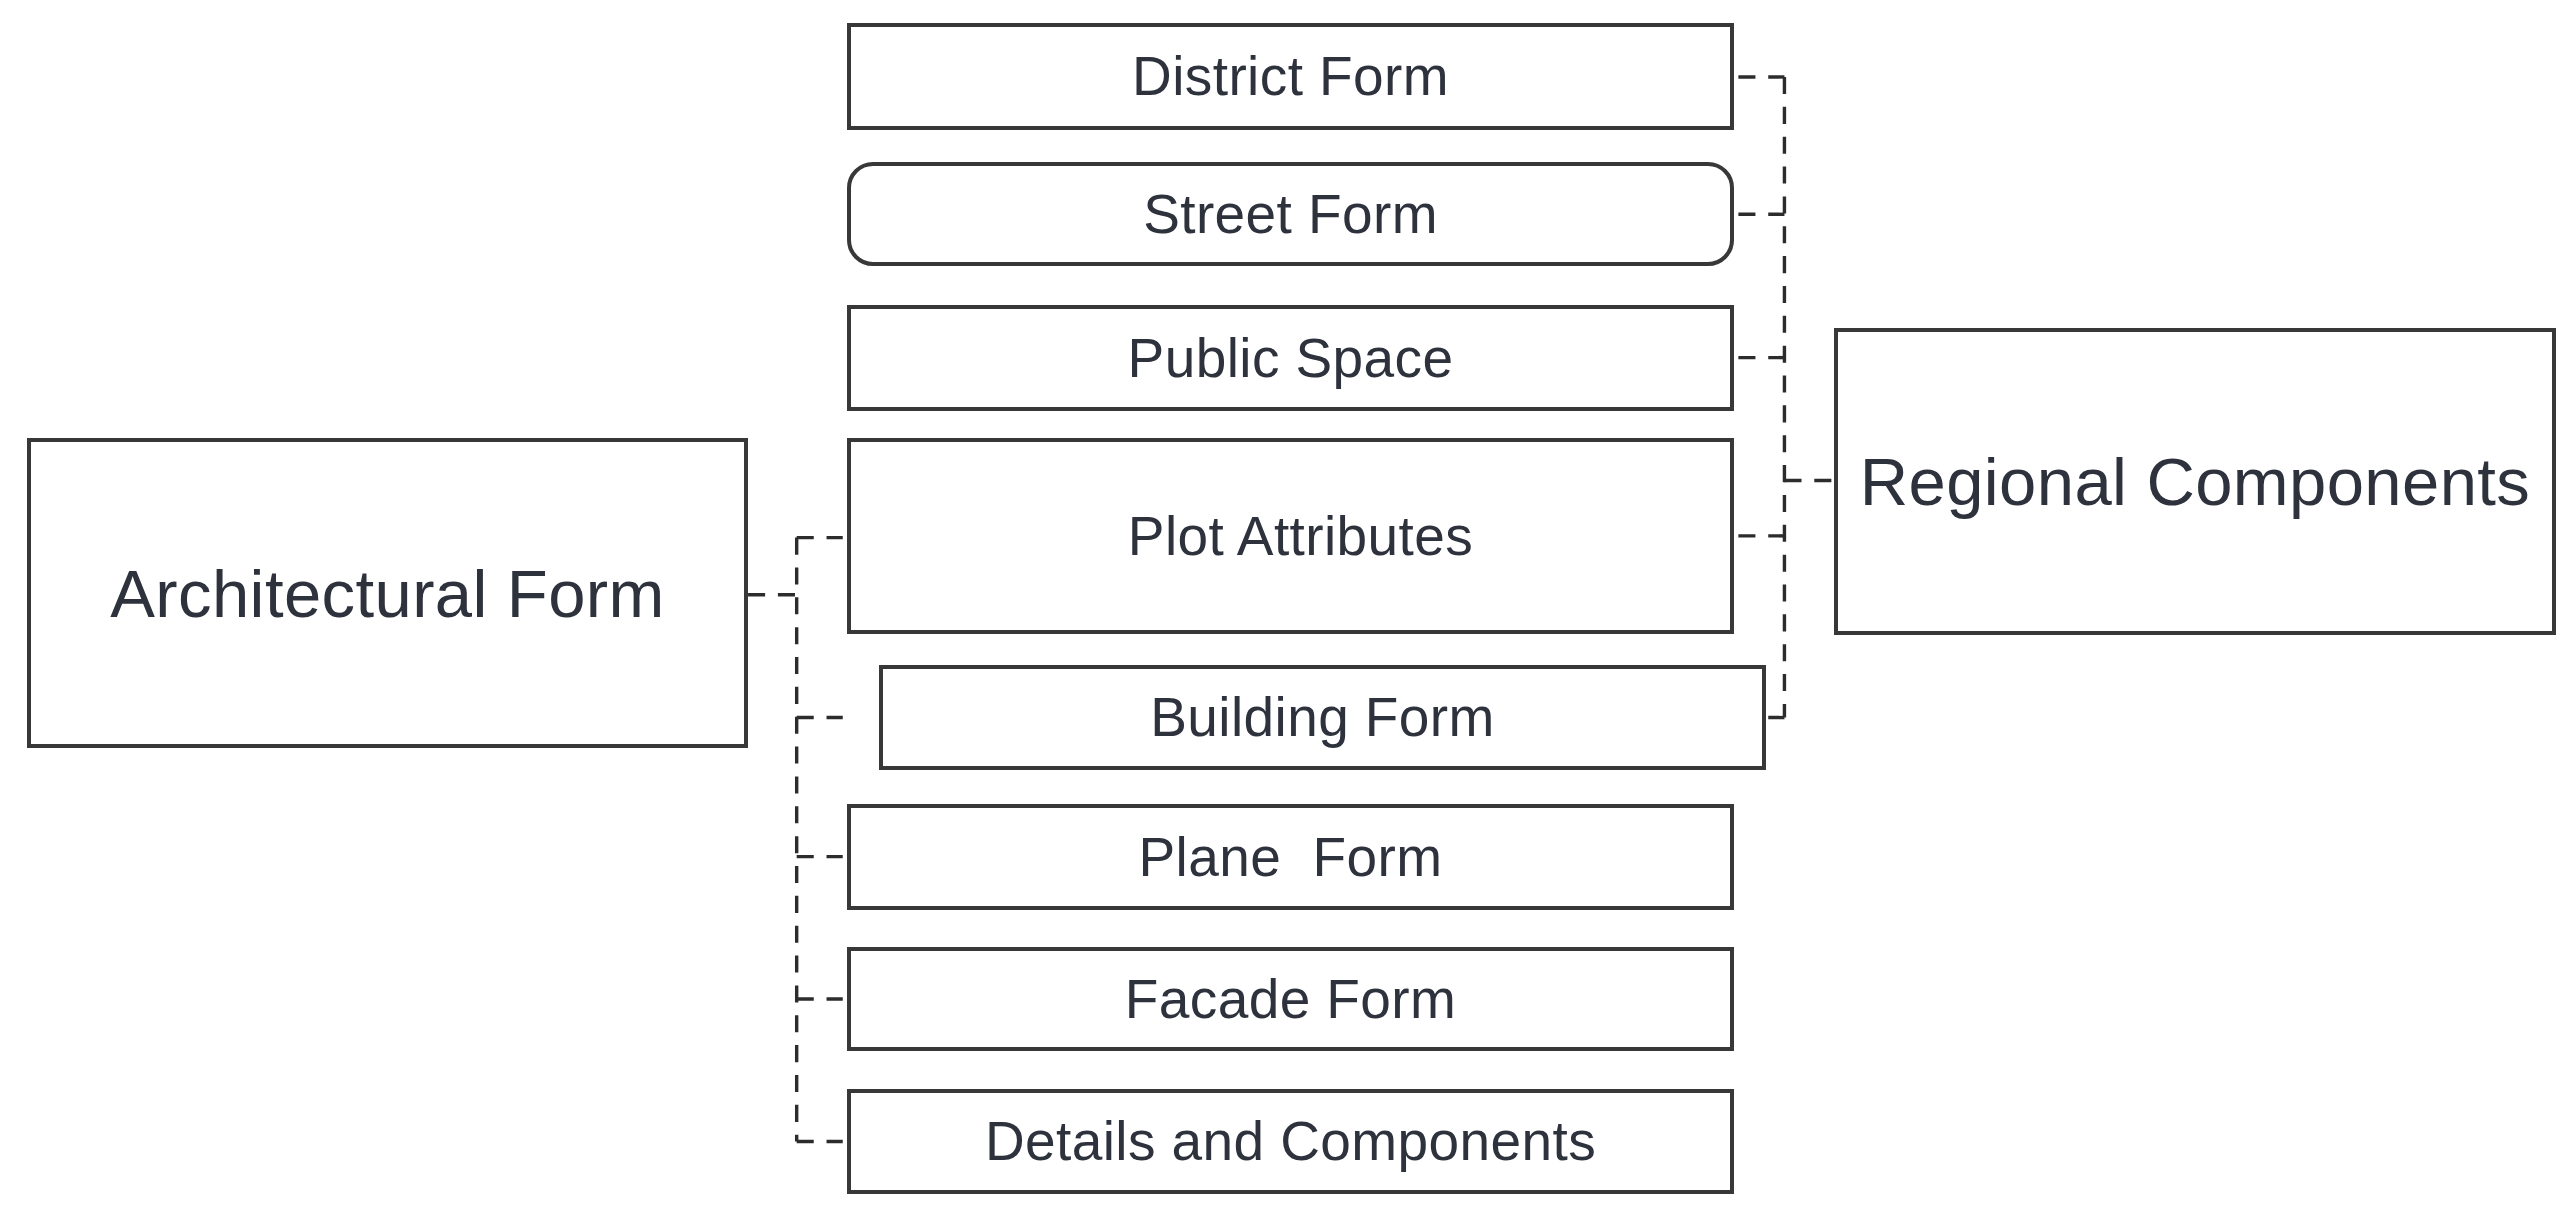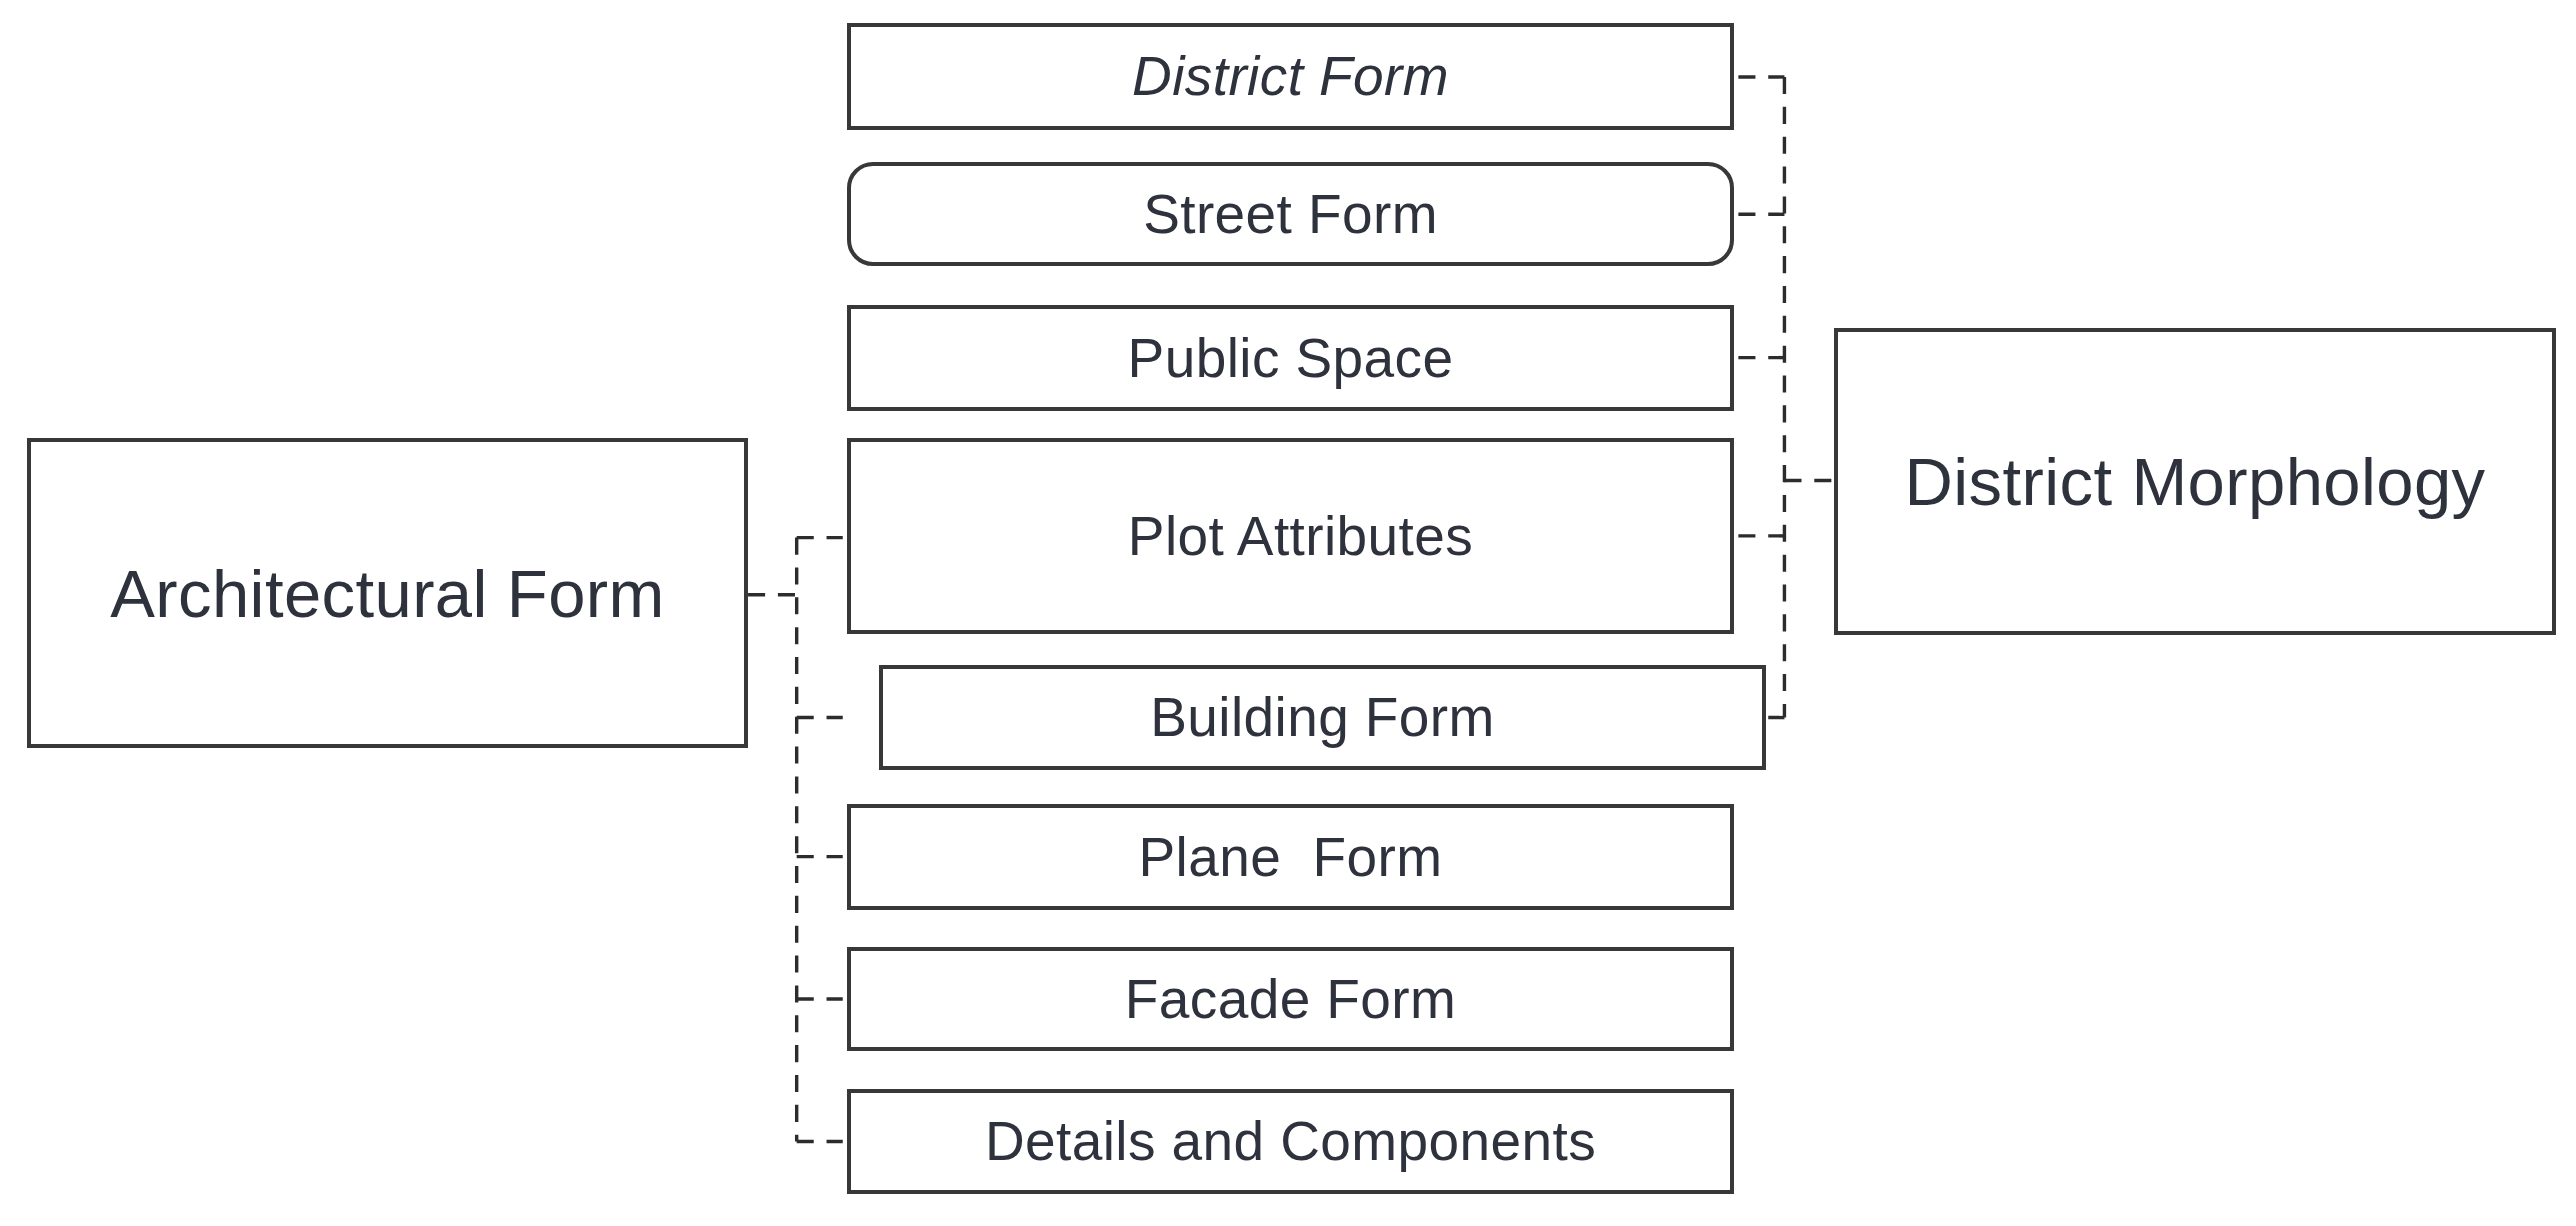--- a/index.html
+++ b/index.html
@@ -33,21 +33,21 @@
   .side-node .label { font-size: 67px; }
   .mid-node  .label { font-size: 55px; }
 
   
   #node-architectural-form { left: 27px;  top: 438px;  width: 721px;  height: 310px; }
   
   #node-regional-morphology { left: 1834px; top: 328px; width: 722px; height: 307px; }
 
   
   .mid-node { left: 847px; width: 887px; }
-  #node-district-form   { top: 23px;   height: 107px; font-style: italic; }
+  #node-district-form   { top: 23px;   height: 107px; }
   #node-street-form     { top: 162px;  height: 104px; border-radius: 26px; }
   #node-public-space    { top: 305px;  height: 106px; }
   #node-plot-attributes { top: 438px;  height: 196px; padding-left: 20px; }
   #node-building-form   { top: 665px;  height: 105px; margin-left: 32px; }
   #node-plane-form      { top: 804px;  height: 106px; }
   #node-facade-form     { top: 947px; height: 104px; }
   #node-details-components { top: 1089px; height: 105px; }
 
   #connector-layer {
     position: absolute;
@@ -117,17 +117,17 @@
 
   <div class="node mid-node" id="node-facade-form">
     <span class="label">Facade Form</span>
   </div>
 
   <div class="node mid-node" id="node-details-components">
     <span class="label">Details and Components</span>
   </div>
 
   <div class="node side-node" id="node-regional-morphology">
-    <span class="label">District Morphology</span>
+    <span class="label">Regional Components</span>
   </div>
 
 </div>
 
 
 </body></html>

